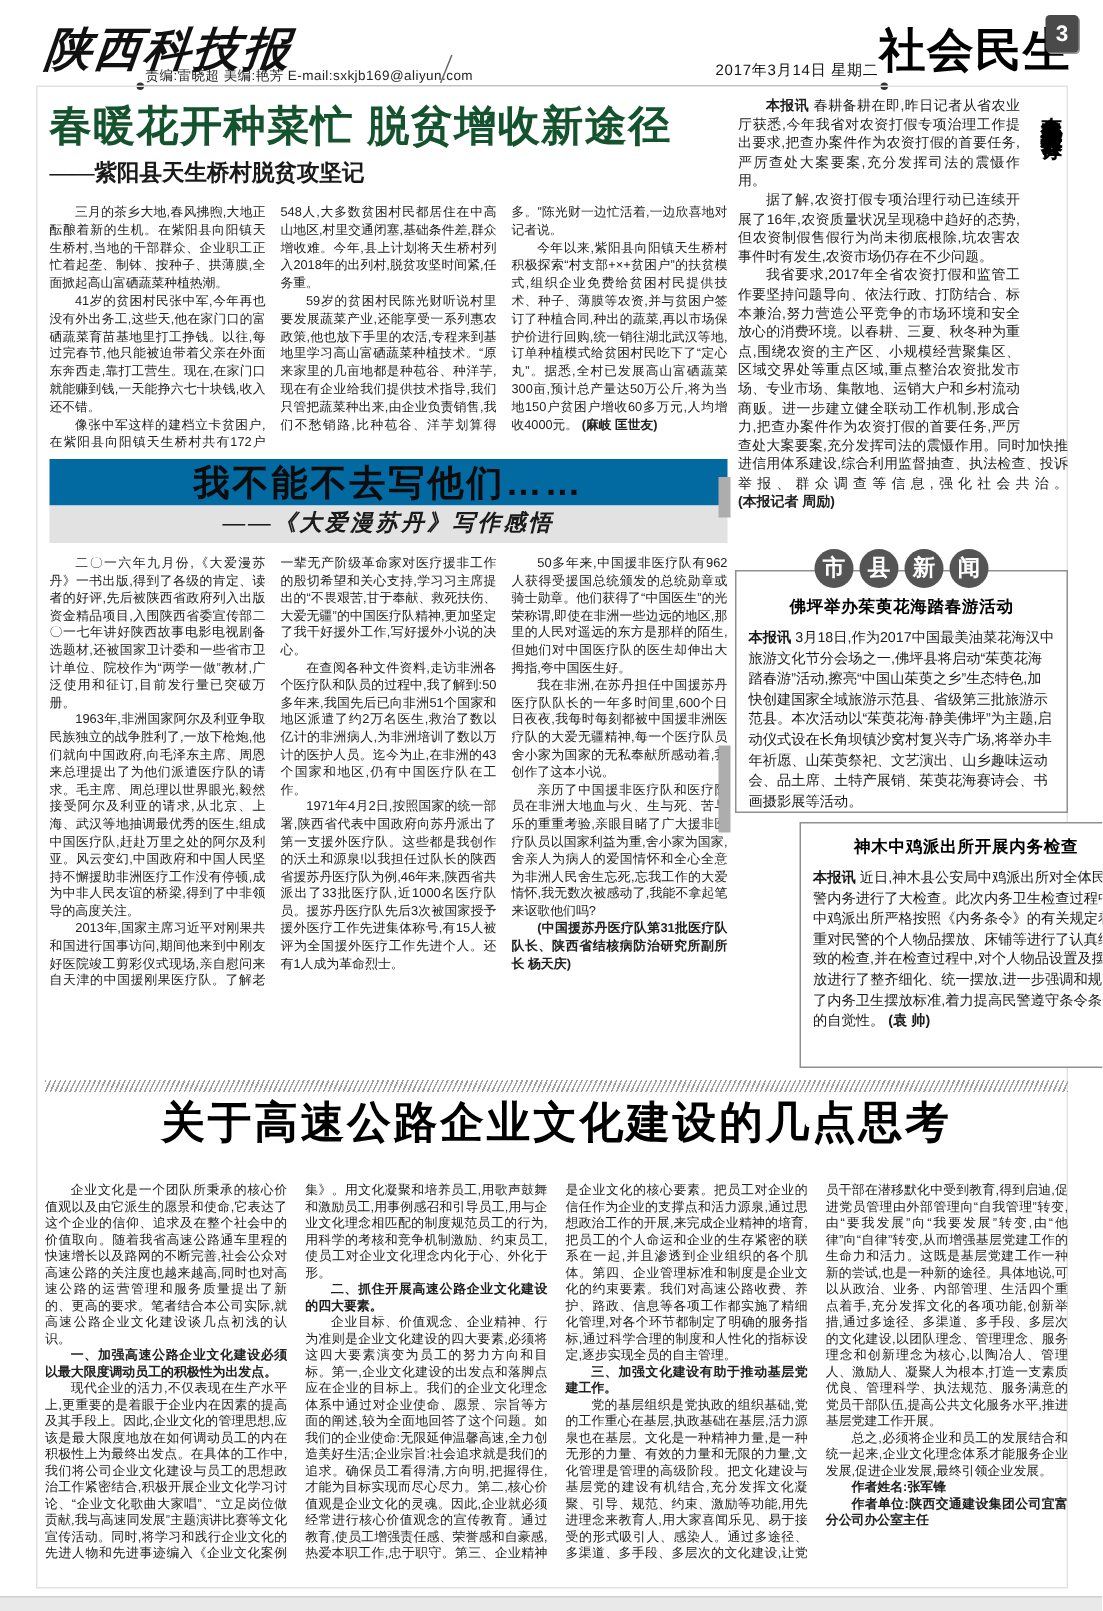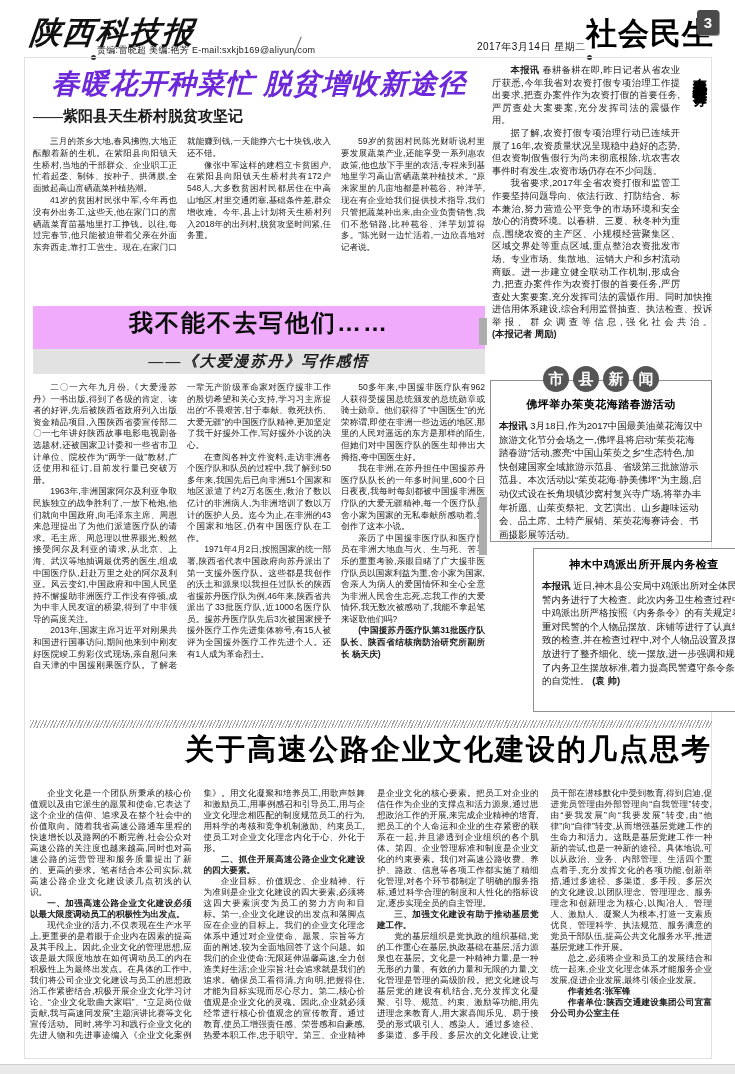--- a/index.html
+++ b/index.html
@@ -33,55 +33,55 @@
     background:#4a4a4a; color:#fff; font-size:15px; font-weight:bold;
     text-align:center; line-height:25px; border-radius:3px; box-shadow:1px 1px 0 #999;
   }
   
   .article { position:absolute; }
   .article p { text-indent:2em; text-align:justify; color:#222; }
   .byline { font-weight:bold; white-space:nowrap; }
   .lead { font-weight:bold; }
   
   .lead-story { left:33px; top:64px; width:452px; }
-  .lead-story .h1 { font-size:28px; font-weight:900; text-align:center; letter-spacing:1px; line-height:40px; color:#6d28d9;font-style:italic; }
+  .lead-story .h1 { font-size:28px; font-weight:900; letter-spacing:1px; line-height:40px; color:#14532d; }
   .lead-story .h2 { font-size:15px; font-weight:bold; text-align:left; font-family:"Liberation Serif",serif; line-height:24px; }
   .lead-story .body { margin-top:8px; height:166px; overflow:hidden; column-count:3; column-gap:10px; font-size:8.5px; line-height:11.8px; }
   
   .agri-story { left:492px; top:64px; width:220px; }
   .agri-story .body { height:292px; overflow:hidden; font-size:9.3px; line-height:12.6px; }
   .v-head {
     float:right; writing-mode:vertical-rl; text-orientation:upright;
     font-size:14.5px; font-weight:900; line-height:24px; height:218px;
     margin:2px 0 6px 8px; letter-spacing:1px; color:#000;
   }
   
   .sudan-story { left:33px; top:306px; width:452px; }
-  .sudan-story .bar-head { background:#f0abfc; height:43px; text-align:center; font-size:24px; font-weight:900; line-height:34px; color:#0c0c0c; letter-spacing:2px; }
+  .sudan-story .bar-head { background:#0369a1; height:31px; text-align:center; font-size:24px; font-weight:900; line-height:34px; color:#0c0c0c; letter-spacing:2px; }
   .sudan-story .bar-sub { background:#e2e2e2; height:25px; text-align:center; font-size:15px; line-height:25px; font-family:"Liberation Serif",serif; font-style:italic; font-weight:bold; letter-spacing:2px; }
   .sudan-story .body { margin-top:8px; height:340px; overflow:hidden; column-count:3; column-gap:10px; font-size:8.6px; line-height:11.6px; }
   .byline-p { font-weight:bold; }
   
   .county-badge { position:absolute; left:490px; top:366px; width:222px; text-align:center; z-index:2; }
   .badge-circle {
     display:inline-block; width:26px; height:26px; margin:0 2px; border-radius:50%;
     background:#555; color:#fff; font-size:15px; font-weight:bold; line-height:26px; text-align:center;
   }
   .news-box { position:absolute; left:490px; width:222px; border:1px solid #8f8f8f; background:#fff; padding:8px 8px 6px; overflow:hidden; }
   .news-box.first { top:380px; height:162px; padding-top:16px; }
   .news-box.second { top:548px; height:164px;margin-left:43px; }
   .news-box .h3 { font-size:11px; font-weight:900; text-align:center; margin-bottom:7px; letter-spacing:0.5px; color:#000; }
   .news-box p { font-size:9.5px; line-height:13.6px; }
   .scan-bar { position:absolute; background:#adadad; }
   .scan-bar.one { left:479px; top:318px; width:8px; height:27px; }
   .scan-bar.two { left:479px; top:497px; width:8px; height:58px; }
   
   .culture-essay { left:30px; top:720px; width:682px; }
   .hatch { height:8px; margin-bottom:4px; background:repeating-linear-gradient(115deg,#9f9f9f 0 1px,transparent 1px 3px); }
-  .culture-essay .h1 { font-size:29px; font-weight:900; text-align:right; letter-spacing:2px; line-height:34px; color:#000; }
+  .culture-essay .h1 { font-size:29px; font-weight:900; text-align:center; letter-spacing:2px; line-height:34px; color:#000; }
   .culture-essay .body { margin-top:22px; height:286px; overflow:hidden; column-count:4; column-gap:12px; font-size:8.6px; line-height:11px; }
   .section-head { font-weight:bold; }
   .author-line { font-weight:bold; }
   .page-bottom-edge { position:absolute; left:0; bottom:0; width:735px; height:10px; background:#e9e9e9; border-top:1px solid #cfcfcf; }
 </style>
 </head>
 <body>
 
 <div class="page">
 
@@ -96,20 +96,21 @@
   <div class="content-frame"></div>
 
   <div class="article lead-story">
     <div class="h1">春暖花开种菜忙  脱贫增收新途径</div>
     <div class="h2">——紫阳县天生桥村脱贫攻坚记</div>
     <div class="body">
       <p>三月的茶乡大地,春风拂煦,大地正酝酿着新的生机。在紫阳县向阳镇天生桥村,当地的干部群众、企业职工正忙着起垄、制钵、按种子、拱薄膜,全面掀起高山富硒蔬菜种植热潮。</p>
       <p>41岁的贫困村民张中军,今年再也没有外出务工,这些天,他在家门口的富硒蔬菜育苗基地里打工挣钱。以往,每过完春节,他只能被迫带着父亲在外面东奔西走,靠打工营生。现在,在家门口就能赚到钱,一天能挣六七十块钱,收入还不错。</p>
       <p>像张中军这样的建档立卡贫困户,在紫阳县向阳镇天生桥村共有172户548人,大多数贫困村民都居住在中高山地区,村里交通闭塞,基础条件差,群众增收难。今年,县上计划将天生桥村列入2018年的出列村,脱贫攻坚时间紧,任务重。</p>
       <p>59岁的贫困村民陈光财听说村里要发展蔬菜产业,还能享受一系列惠农政策,他也放下手里的农活,专程来到基地里学习高山富硒蔬菜种植技术。“原来家里的几亩地都是种苞谷、种洋芋,现在有企业给我们提供技术指导,我们只管把蔬菜种出来,由企业负责销售,我们不愁销路,比种苞谷、洋芋划算得多。”陈光财一边忙活着,一边欣喜地对记者说。</p>
+      <p><span>今年以来,紫阳县向阳镇天生桥村积极探索“村支部+×+贫困户”的扶贫模式,组织企业免费给贫困村民提供技术、种子、薄膜等农资,并与贫困户签订了种植合同,种出的蔬菜,再以市场保护价进行回购,统一销往湖北武汉等地,订单种植模式给贫困村民吃下了“定心丸”。据悉,全村已发展高山富硒蔬菜300亩,预计总产量达50万公斤,将为当地150户贫困户增收60多万元,人均增收4000元。</span> <b class="byline">(麻岐 匡世友)</b></p>
     </div>
   </div>
 
   <div class="article agri-story">
     <div class="body">
       <div class="v-head">查办案件是今年农资打假首要任务</div>
       <p><b class="lead">本报讯</b> <span>春耕备耕在即,昨日记者从省农业厅获悉,今年我省对农资打假专项治理工作提出要求,把查办案件作为农资打假的首要任务,严厉查处大案要案,充分发挥司法的震慑作用。</span></p>
       <p>据了解,农资打假专项治理行动已连续开展了16年,农资质量状况呈现稳中趋好的态势,但农资制假售假行为尚未彻底根除,坑农害农事件时有发生,农资市场仍存在不少问题。</p>
       <p><span>我省要求,2017年全省农资打假和监管工作要坚持问题导向、依法行政、打防结合、标本兼治,努力营造公平竞争的市场环境和安全放心的消费环境。以春耕、三夏、秋冬种为重点,围绕农资的主产区、小规模经营聚集区、区域交界处等重点区域,重点整治农资批发市场、专业市场、集散地、运销大户和乡村流动商贩。进一步建立健全联动工作机制,形成合力,把查办案件作为农资打假的首要任务,严厉查处大案要案,充分发挥司法的震慑作用。同时加快推进信用体系建设,综合利用监督抽查、执法检查、投诉举报、群众调查等信息,强化社会共治。</span> <b class="byline">(本报记者 周励)</b></p>
     </div>

